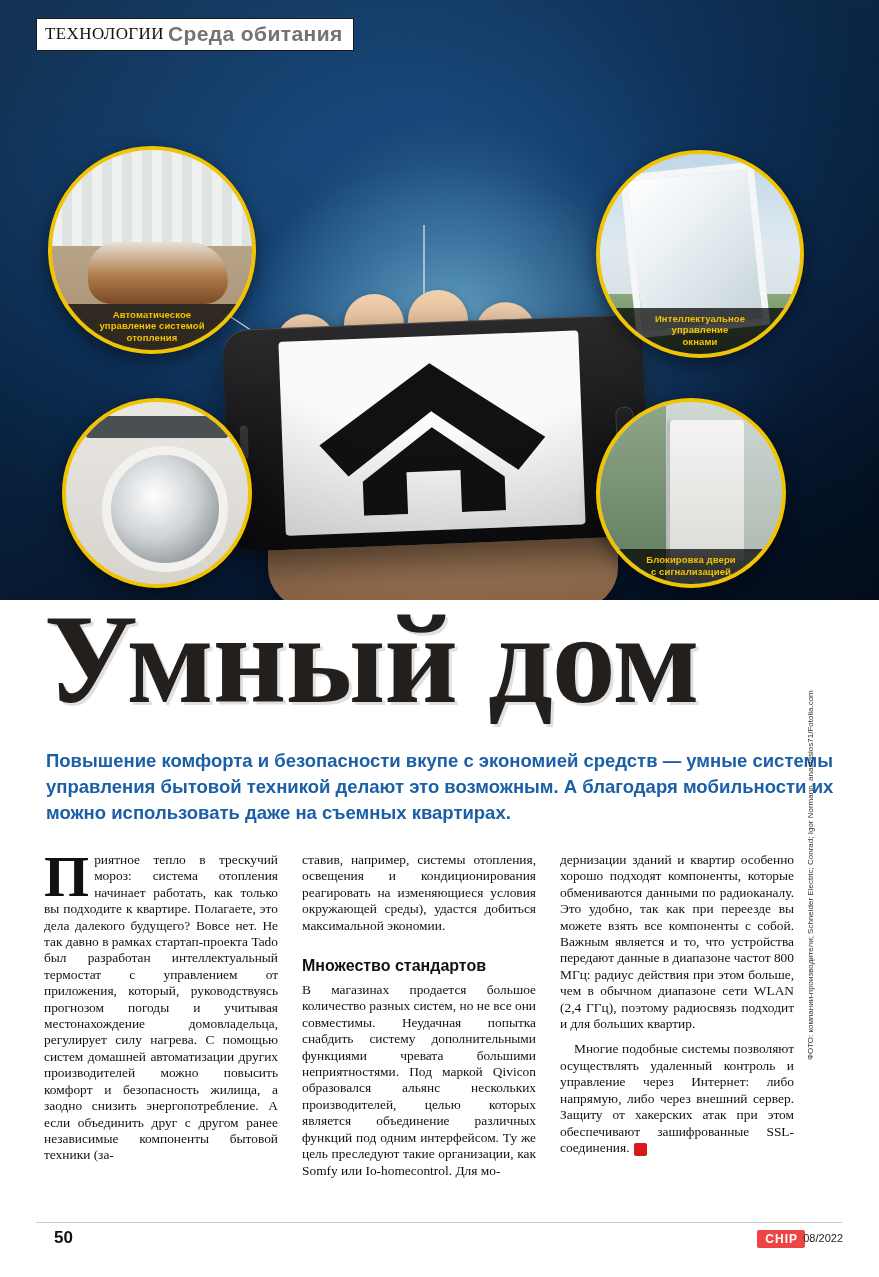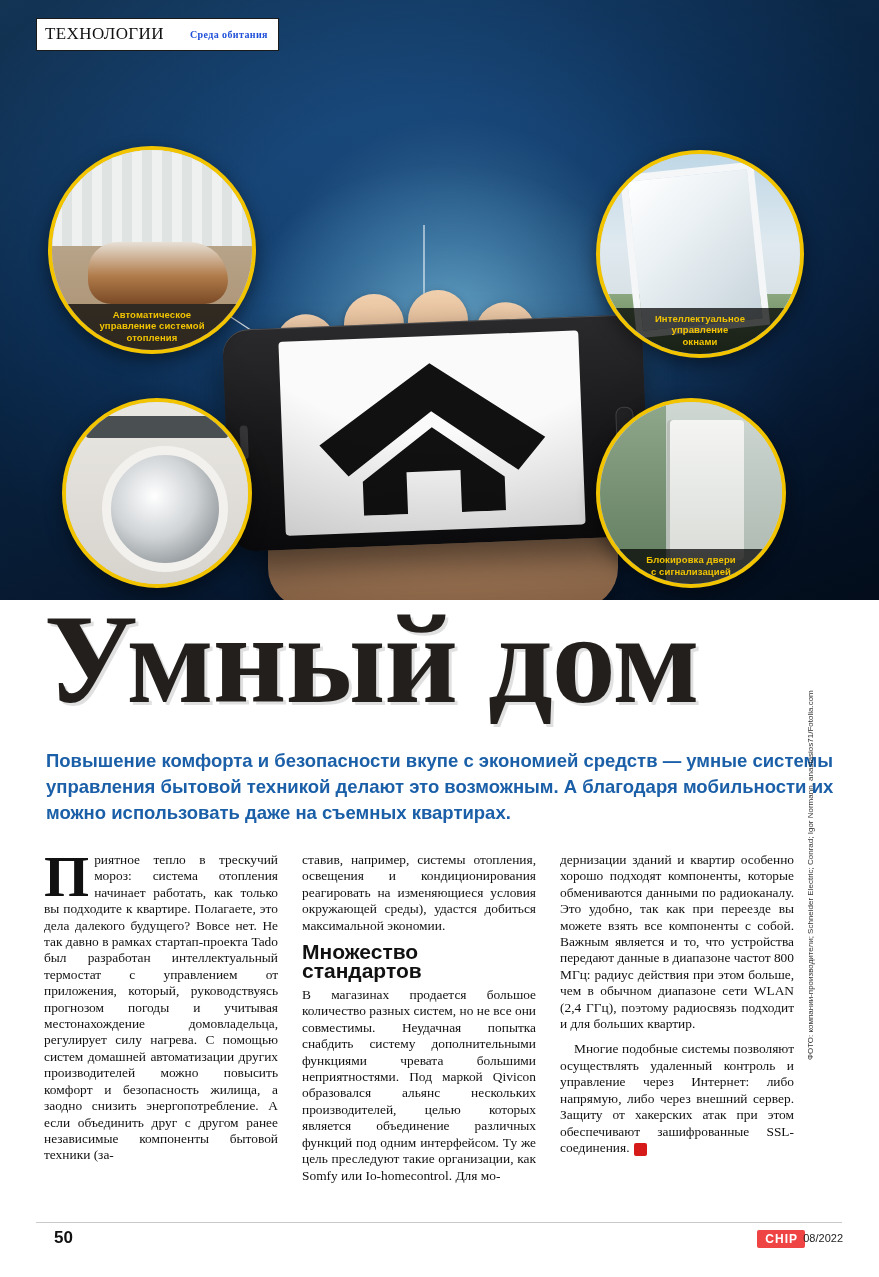--- a/index.html
+++ b/index.html
@@ -165,24 +165,24 @@
 
   
   .kicker{
     position:absolute;left:36px;top:18px;height:26px;
     border:1.5px solid #1a1a1a;
     background:#ffffff;
     padding:2px 10px 3px 8px;
     font-family:"Liberation Serif", serif;
     font-size:17px;letter-spacing:0.4px;
     color:#111;
-    display:flex;align-items:center;gap:26px;
+    display:flex;align-items:center;gap:4px;
     z-index:5;
   }
-  .kicker b{font-family:Liberation Serif, serif;font-size:10px;color:#1d4ed8;font-weight:bold;}
+  .kicker b{font-family:Liberation Sans, sans-serif;font-size:21px;color:#737373;font-weight:bold;}
 
   .bigtitle{
     position:absolute;left:44px;top:600px;width:800px;
     font-family:"Liberation Serif", serif;
     font-weight:bold;
     font-size:128px;
     line-height:118px;
     letter-spacing:-1px;
     color:#231f1c;
     text-shadow:3px 3px 0 rgba(0,0,0,0.12);
@@ -203,22 +203,22 @@
   }
   .col{width:234px;font-size:13.4px;line-height:16.4px;text-align:justify;color:#111;}
   .col p{margin:0 0 0 0;text-indent:0;}
   .col p + p{margin-top:9px;text-indent:14px;}
   .dropcap{
     float:left;font-size:58px;line-height:46px;font-weight:bold;
     margin:2px 5px -2px 0;color:#111;font-family:"Liberation Serif", serif;
   }
   .subhead{
     font-family:"Liberation Sans", sans-serif;
-    font-weight:bold;font-size:21px;line-height:19px;color:#111;
-    margin:8px 0 7px 0;
+    font-weight:bold;font-size:16px;line-height:19px;color:#111;
+    margin:22px 0 7px 0;
   }
   .endmark{
     display:inline-block;width:13px;height:13px;background:#d61a1a;color:#fff;
     font-family:"Liberation Sans", sans-serif;font-size:10px;font-weight:bold;
     text-align:center;line-height:13px;vertical-align:-1px;margin-left:4px;border-radius:2px;
   }
 
   
   .credit{
     position:absolute;left:806px;top:1060px;

